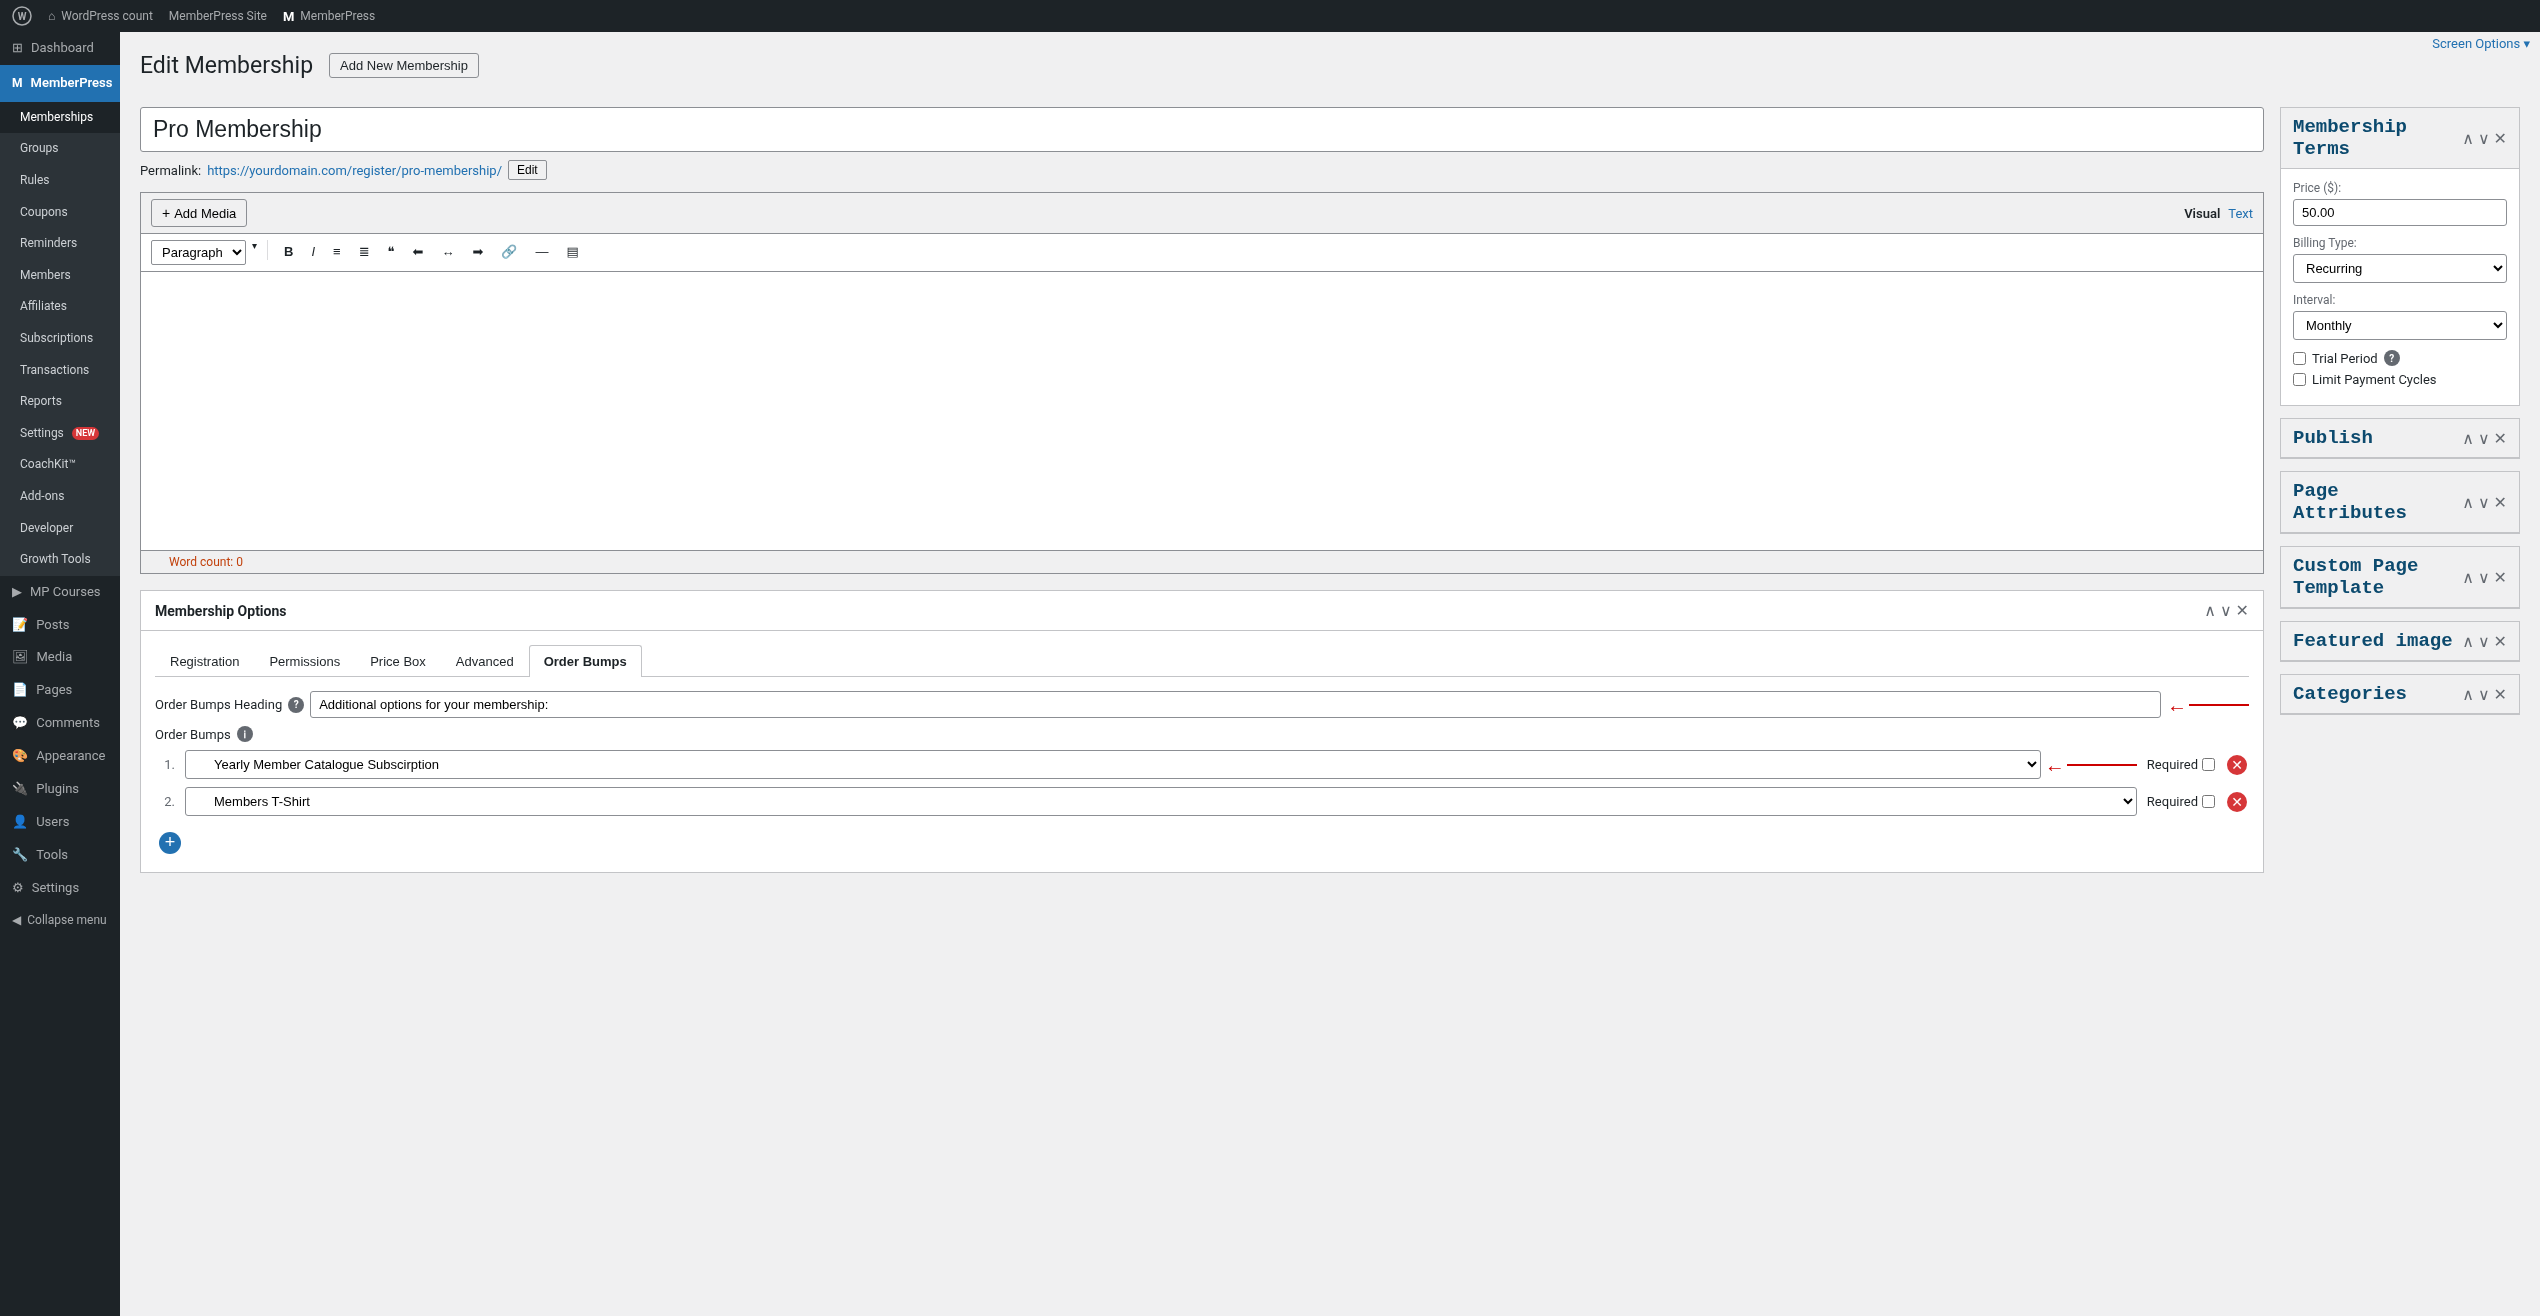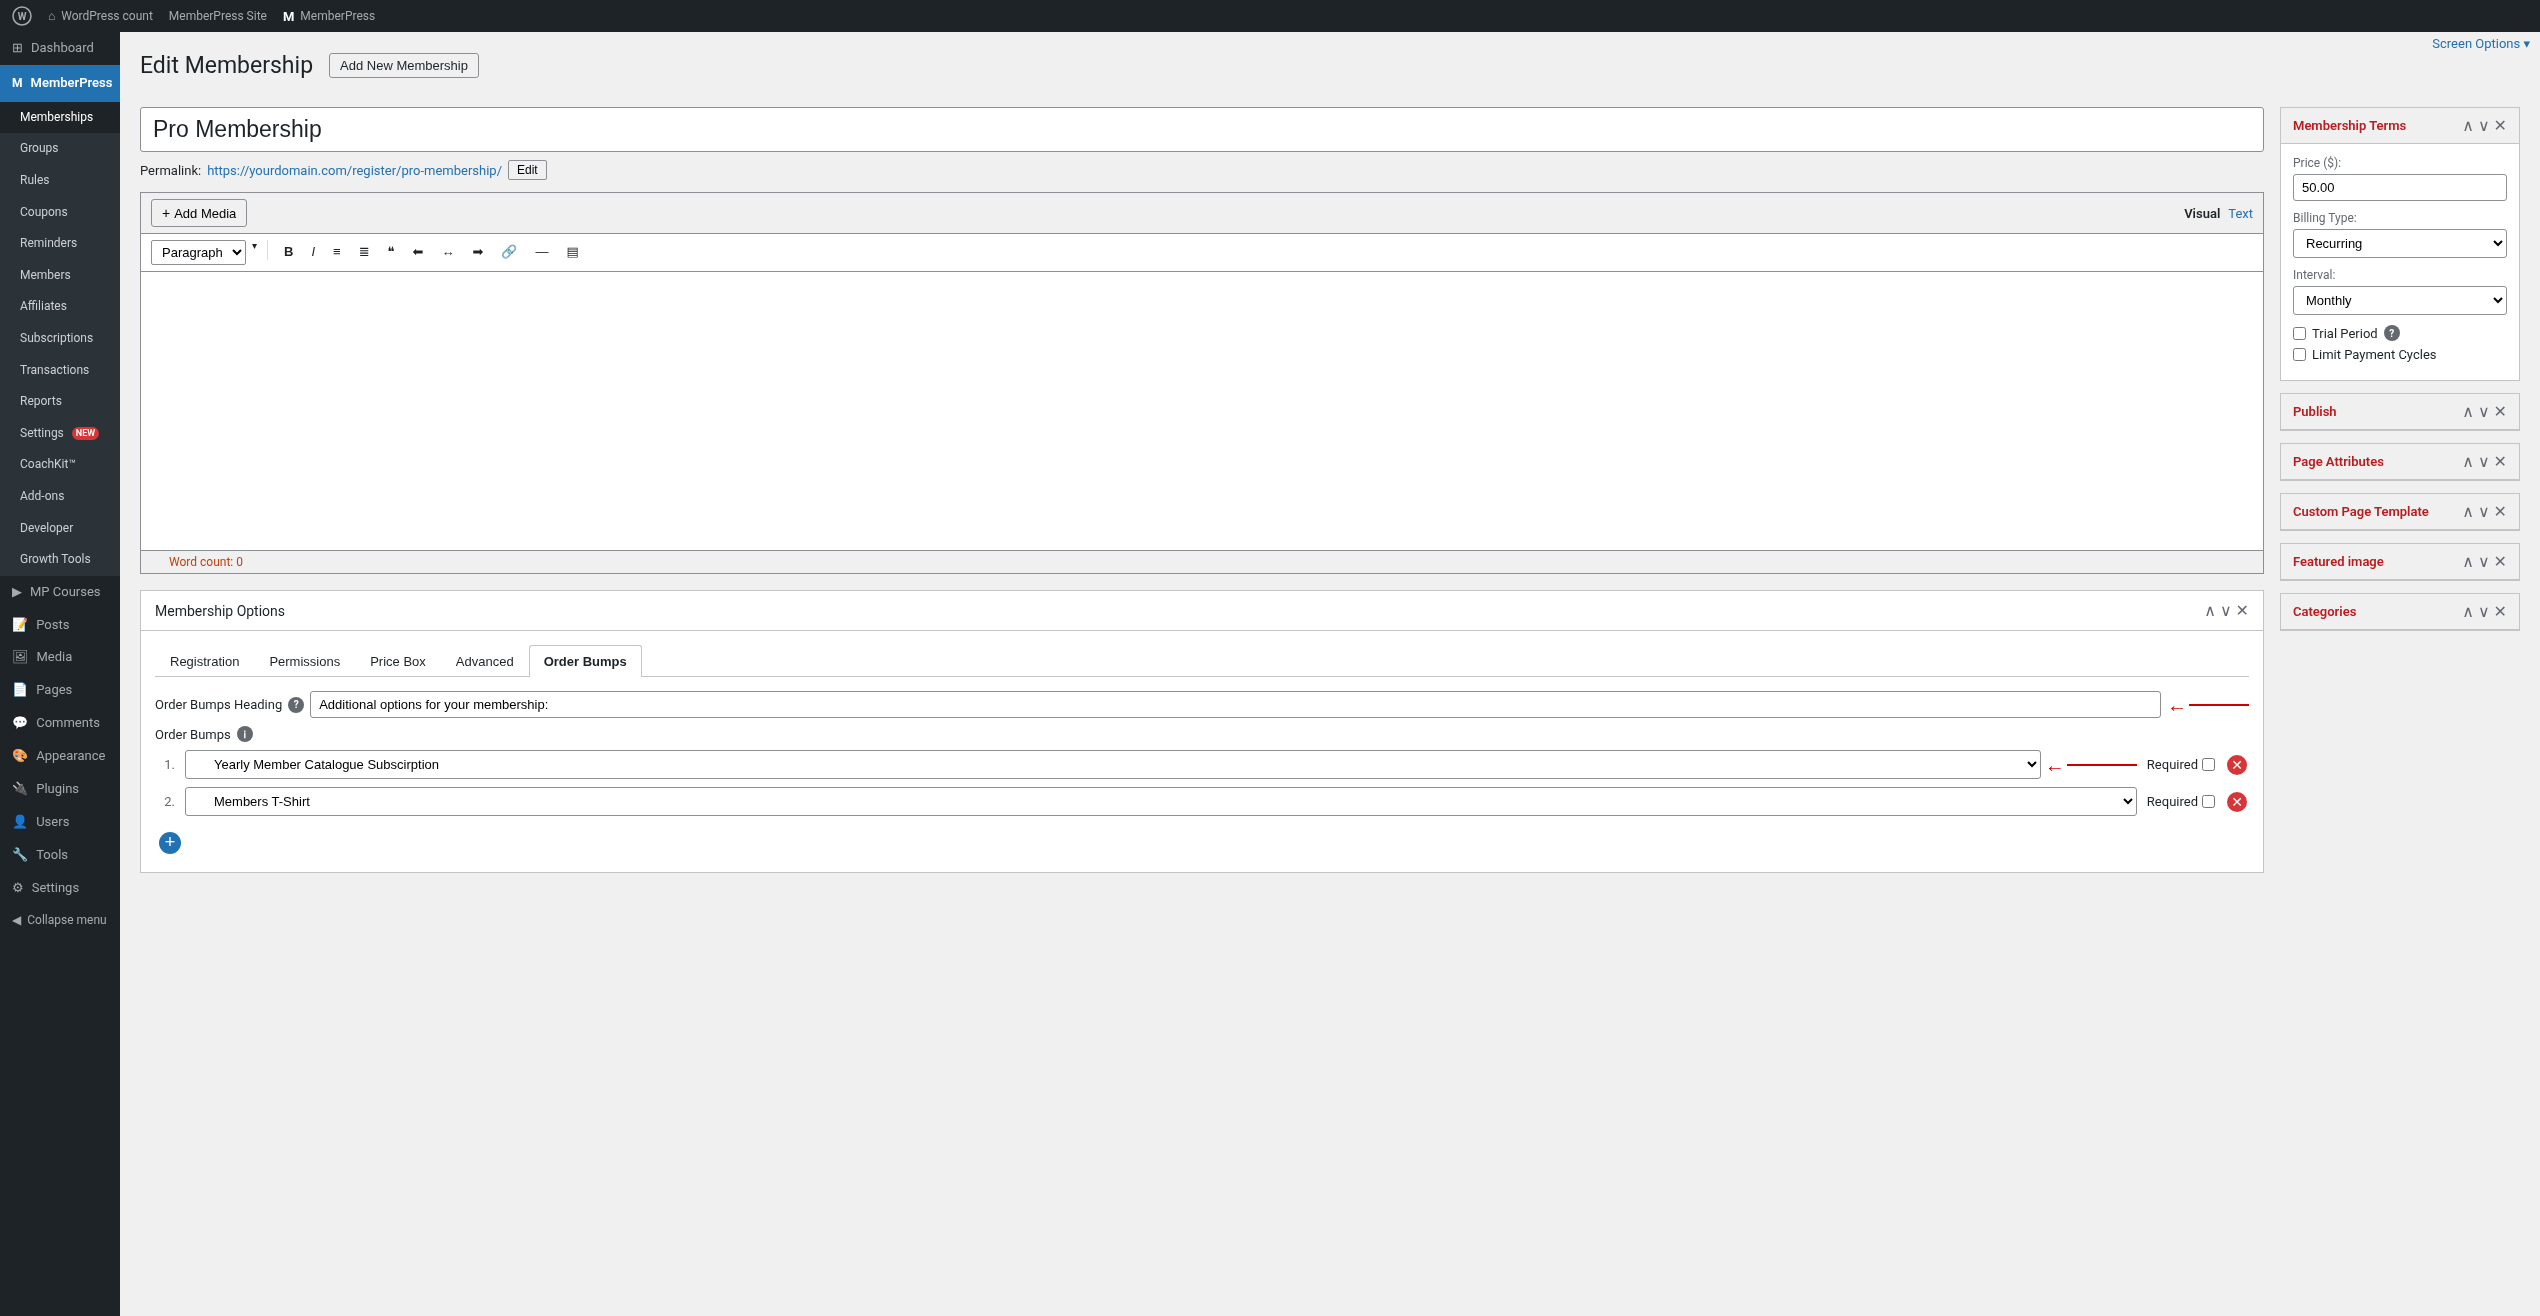--- a/index.html
+++ b/index.html
@@ -101,33 +101,33 @@
     }
 
     
     .metabox {
       background: #fff; border: 1px solid #c3c4c7; margin-bottom: 16px;
     }
     .metabox-header {
       display: flex; align-items: center; justify-content: space-between;
       padding: 10px 14px; border-bottom: 1px solid #c3c4c7; cursor: pointer;
     }
-    .metabox-title { font-size: 14px; font-weight: 400; color: #1d2327; }
+    .metabox-title { font-size: 14px; font-weight: 700; color: #1d2327; }
     .metabox-controls { display: flex; align-items: center; gap: 4px; }
     .metabox-control-btn { background: none; border: none; cursor: pointer; color: #646970; font-size: 16px; }
     .metabox-body { padding: 14px; }
 
     
     .sidebar-metabox { background: #fff; border: 1px solid #c3c4c7; margin-bottom: 12px; }
     .sidebar-metabox-header {
       display: flex; align-items: center; justify-content: space-between;
       padding: 8px 12px; border-bottom: 1px solid #c3c4c7; cursor: pointer;
       background: #f0f0f1;
     }
-    .sidebar-metabox-title { font-size: 13px; font-weight: 600; color: #b91c1c; }
+    .sidebar-metabox-title { font-size: 19px; font-weight: 600; color: #0c4a6e; font-family: Liberation Mono, monospace; }
     .sidebar-metabox-body { padding: 12px; }
     .form-row { margin-bottom: 10px; }
     .form-label { font-size: 12px; color: #646970; margin-bottom: 4px; display: block; }
     .form-input {
       width: 100%; border: 1px solid #8c8f94; padding: 5px 8px;
       font-size: 13px; border-radius: 3px; background: #fff;
     }
     .form-select {
       width: 100%; border: 1px solid #8c8f94; padding: 5px 8px;
       font-size: 13px; border-radius: 3px; background: #fff; cursor: pointer;

